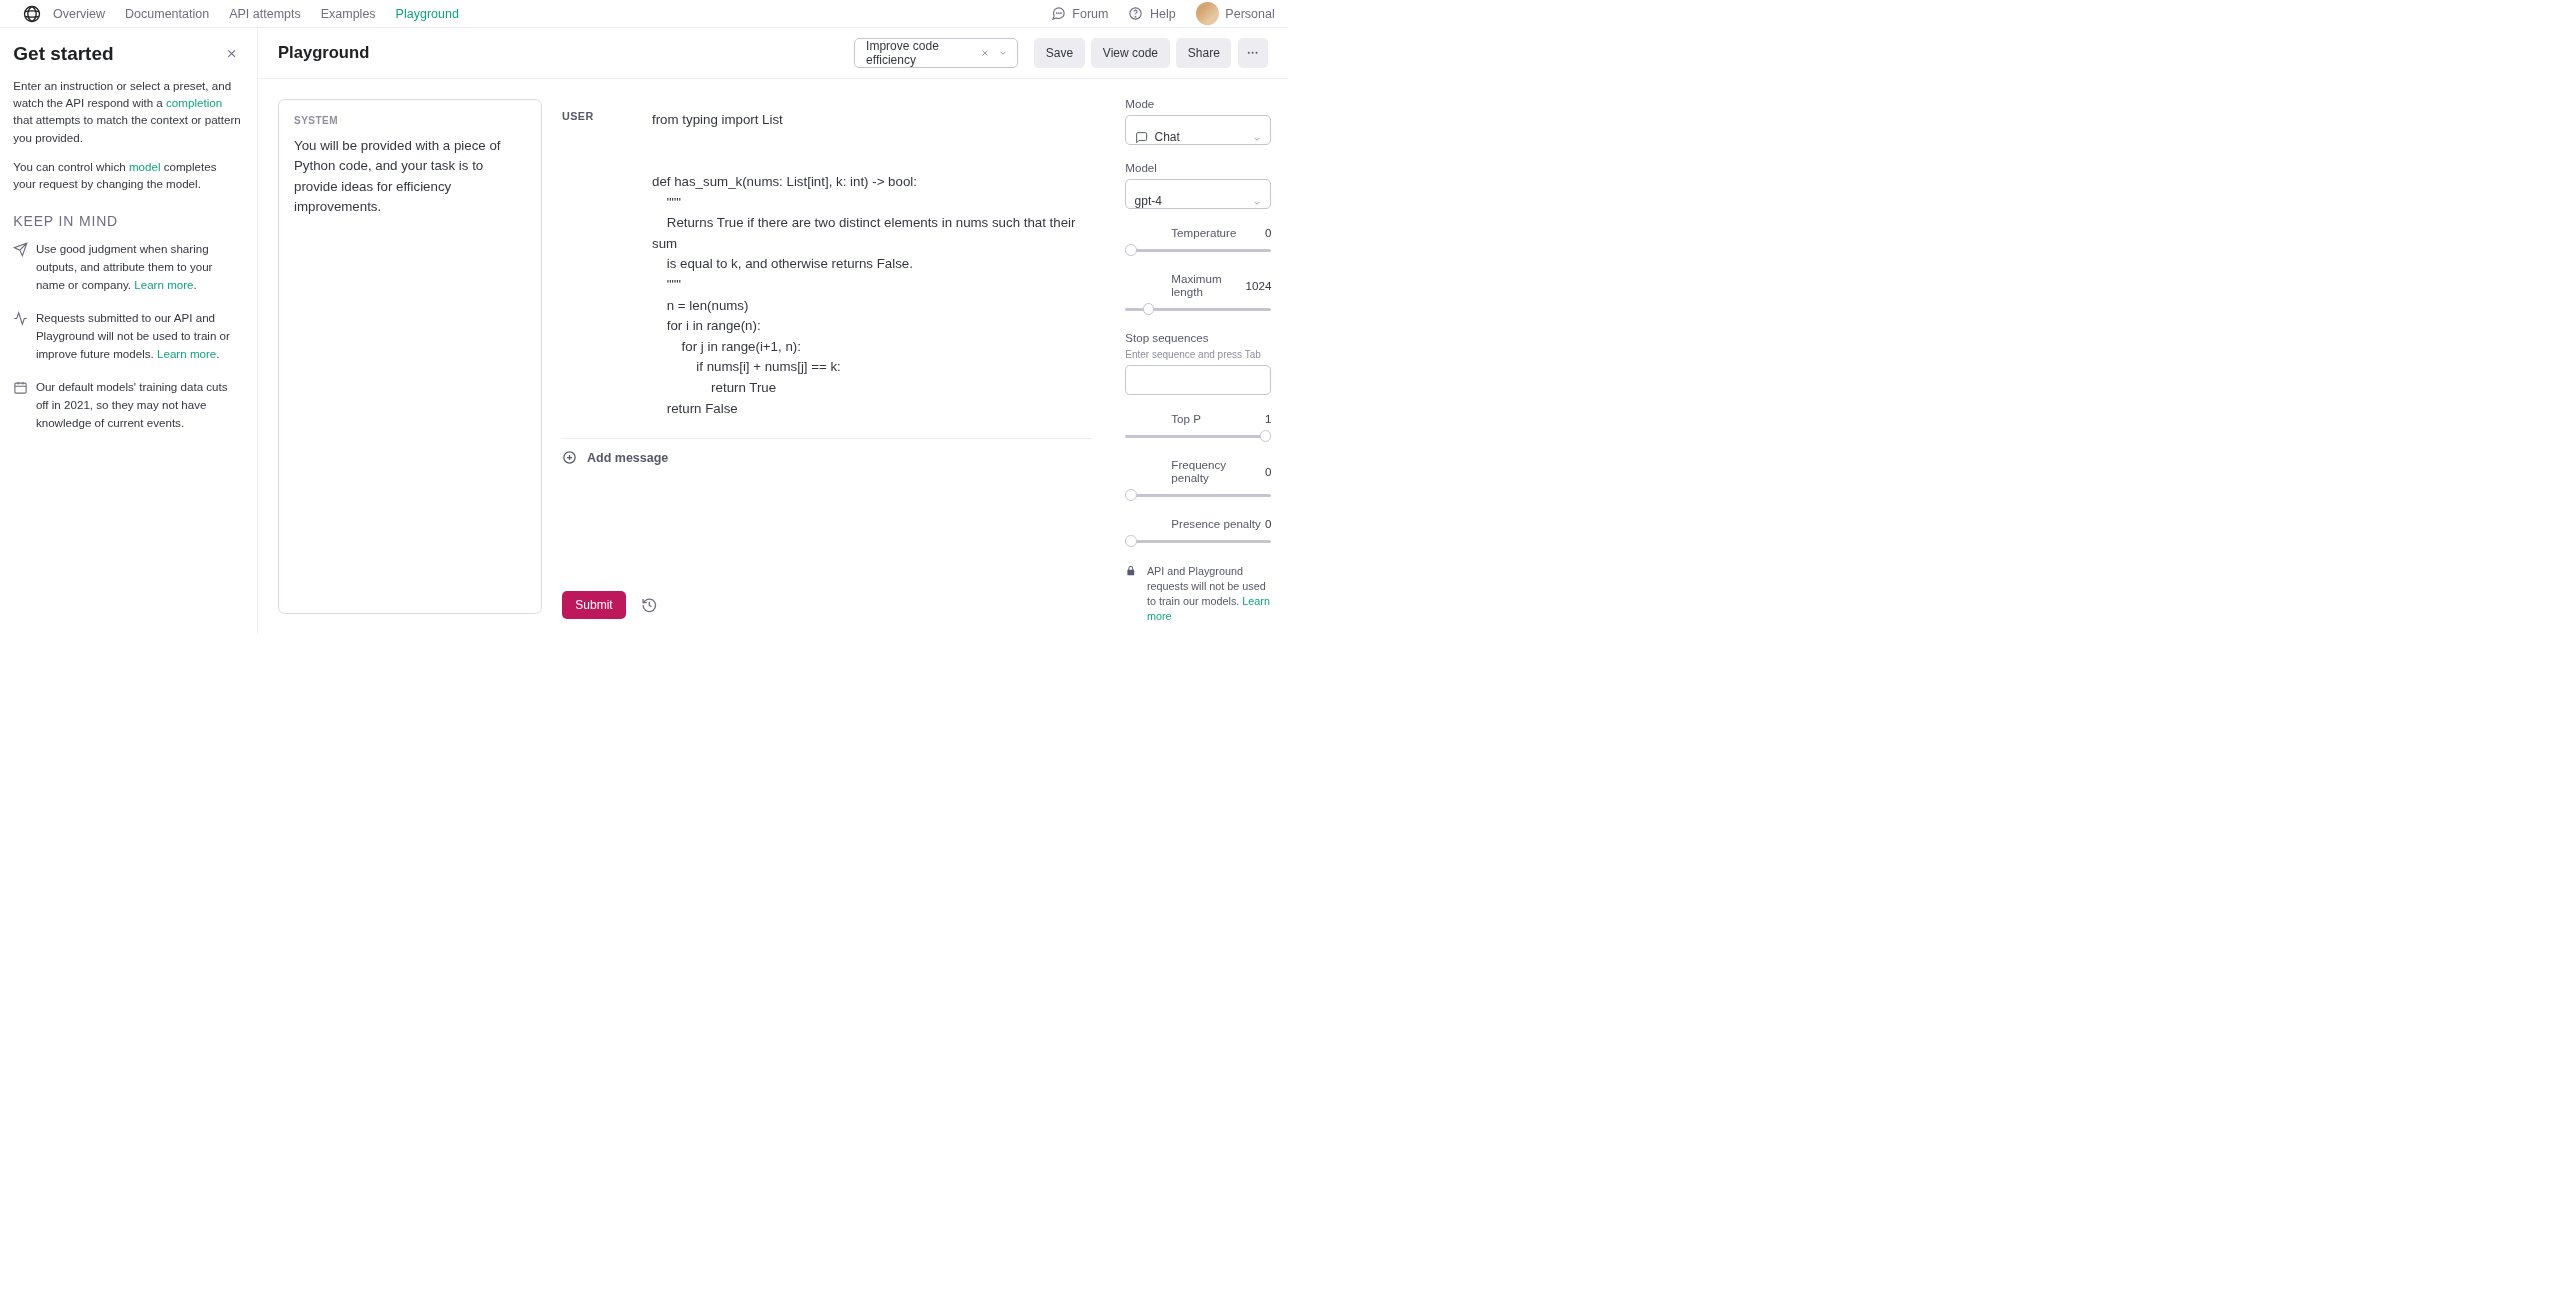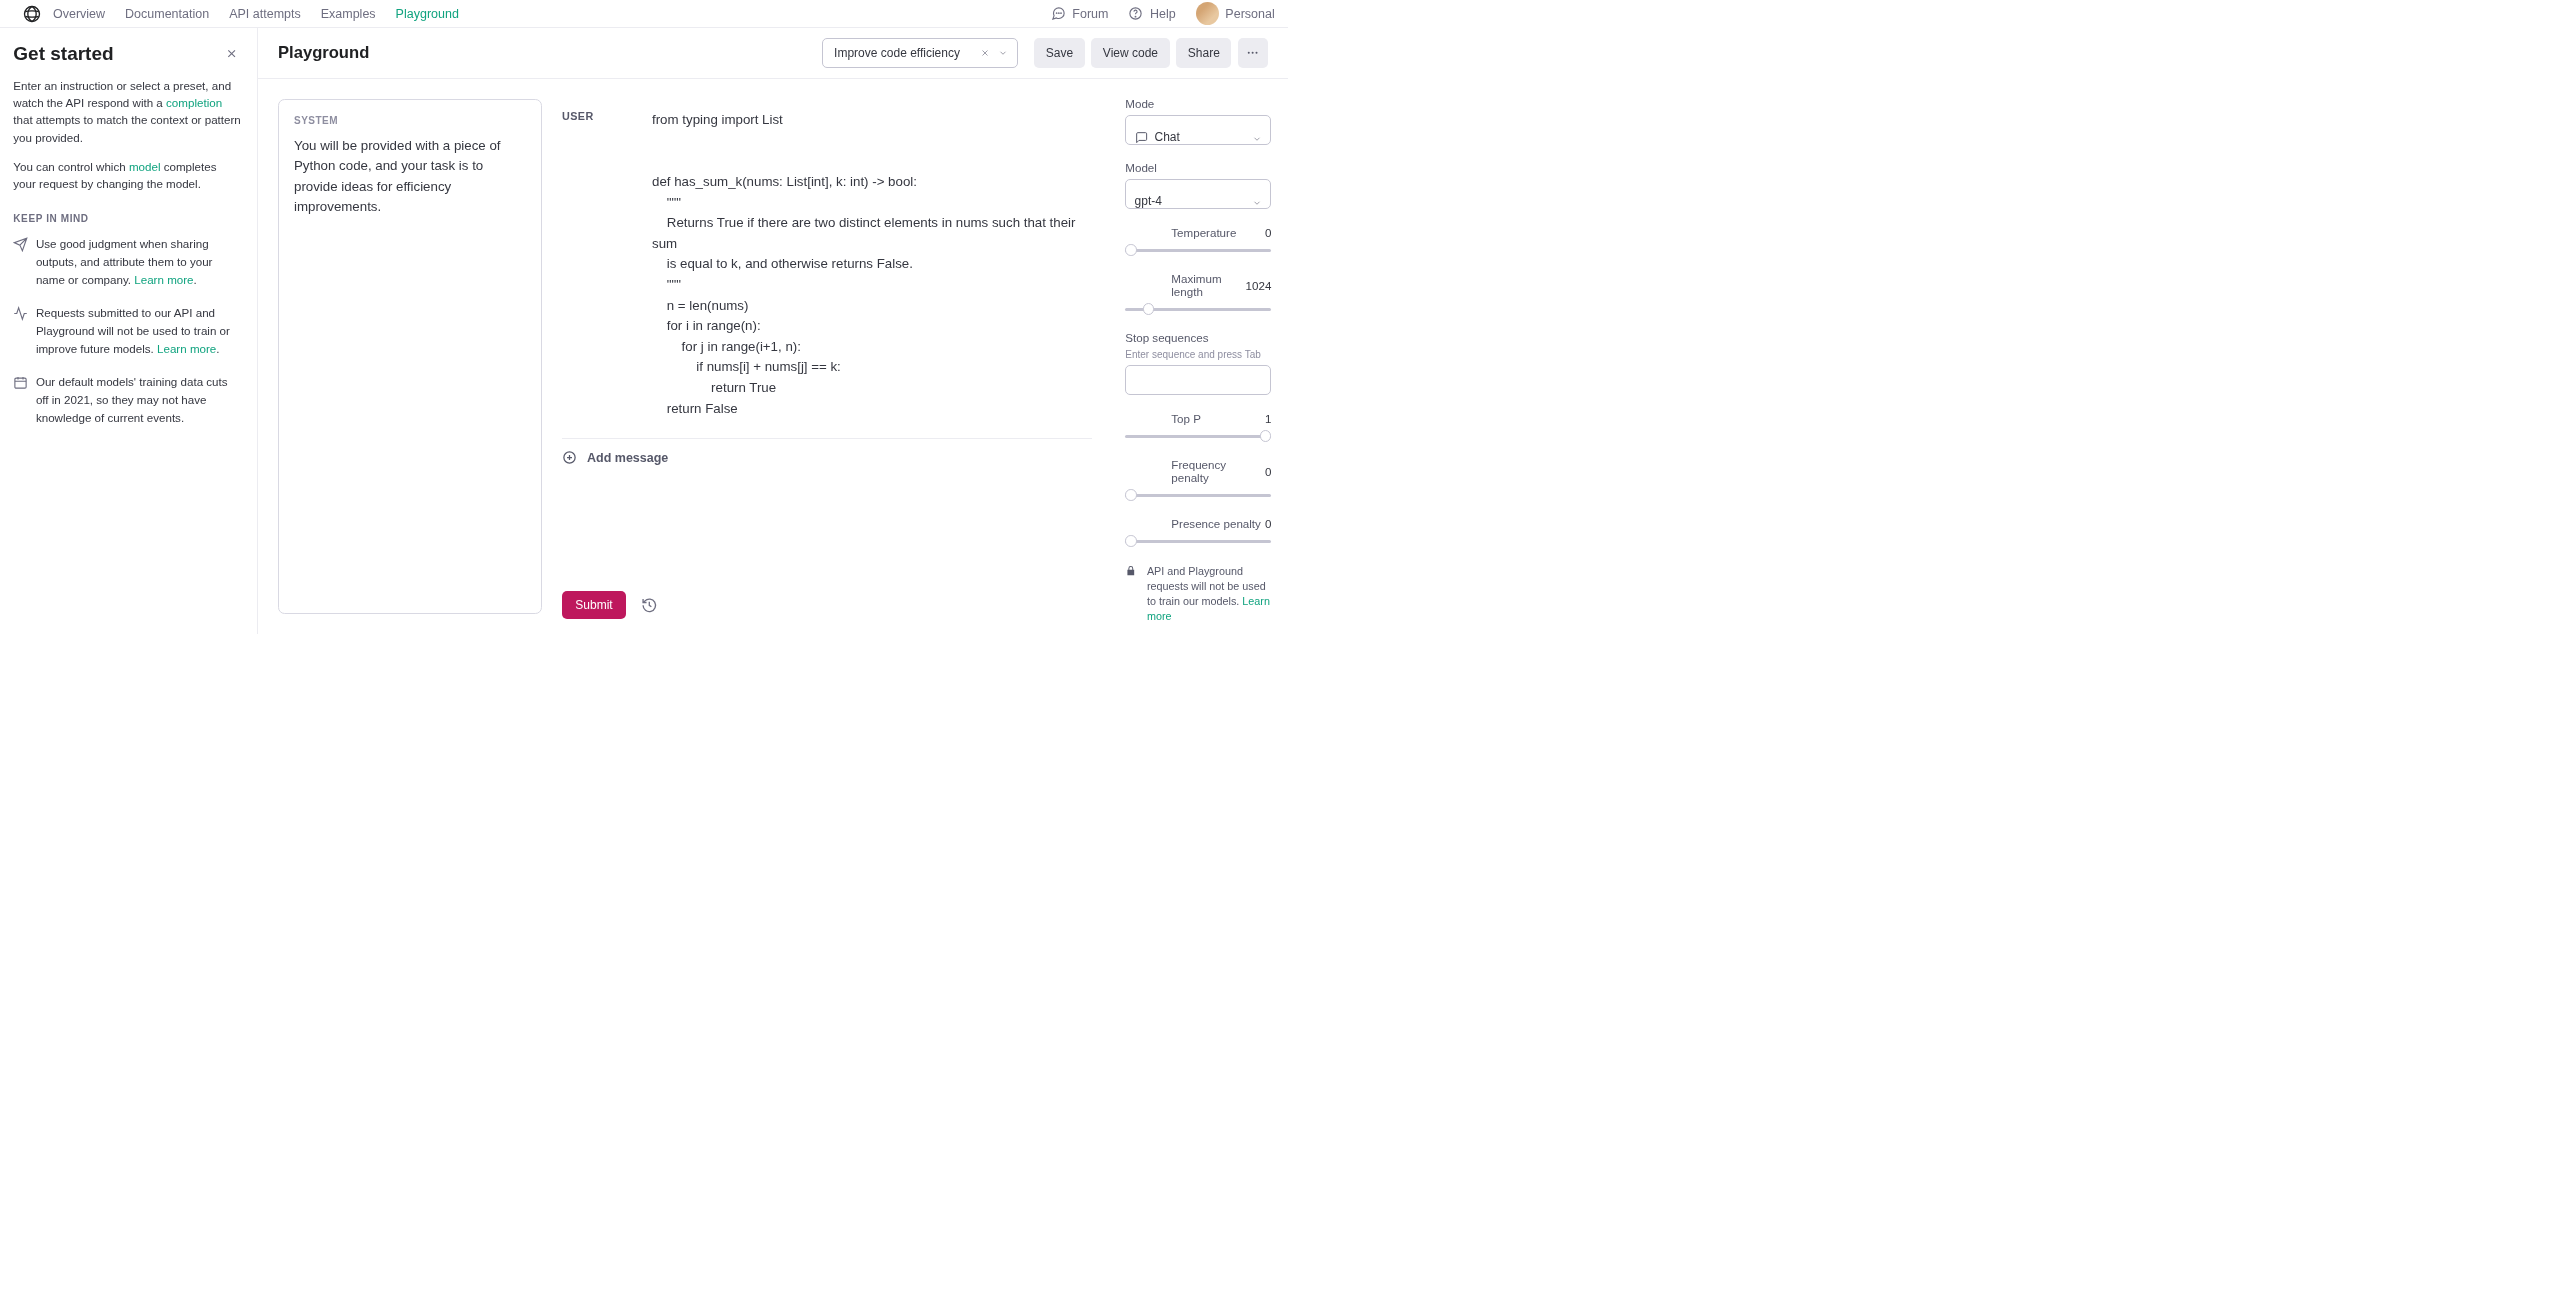--- a/index.html
+++ b/index.html
@@ -37,36 +37,36 @@
   width: 258px;
   border-right: 0.8px solid #ececf1;
   padding: 15px 15px 15px 13.3px;
   overflow:hidden;
 }
 .get-started-head { display:flex; align-items:center; justify-content:space-between; margin-bottom: 11.6px;}
 .get-started-title { font-size: 19px; font-weight:700; color:#202123;}
 .close-x { font-size: 15px; color:#6e6e80; cursor:pointer; padding:3.3px;}
 .gs-para { font-size:11.6px; color:#353740; line-height:1.5; margin-bottom: 11.6px;}
 .link-green { color:#10a37f; cursor:pointer;}
-.keep-label { font-size:10px; font-weight:700; letter-spacing:.06em; color:#6e6e80; margin: 20px 0 11.6px;}
+.keep-label { font-size:14px; font-weight:400; letter-spacing:.06em; color:#6e6e80; margin: 20px 0 11.6px;}
 .keep-list { list-style:none;}
 .keep-item { display:flex; gap:6px; margin-bottom:15px;}
 .keep-icon { width:16.6px; flex:0 0 16.6px; color:#6e6e80; margin-top:1.7px;}
 .keep-text { font-size:11.6px; line-height:1.55; color:#353740;}
 
 
 .maincol { flex:1; display:flex; flex-direction:column; }
 .pg-header {
   height:53px; display:flex; align-items:center; padding: 0 20px; border-bottom:0.8px solid #ececf1;
 }
 .pg-title { font-size:16.6px; font-weight:700; color:#202123;}
 .pg-header-spacer{flex:1;}
 .preset-select {
   display:flex; align-items:center; border:0.8px solid #c5c5d2; border-radius:5px;
-  height:30px; padding: 0 8.3px 0 11.6px; margin-right:10px; width: 196px; cursor:pointer;
+  height:30px; padding: 0 8.3px 0 11.6px; margin-right:10px; width: 164px; cursor:pointer;
 }
 .preset-text { flex:1; font-size:12px; color:#353740;}
 .preset-x { color:#9f9faa; margin-right:5px; font-size:11.6px; padding:1.7px 3.3px;}
 .preset-caret { color:#9f9faa; font-size:10px;}
 .hdr-btn {
   background:#ececf1; border:none; border-radius:5px; height:30px; padding:0 11.6px;
   font-size:12px; color:#353740; margin-left:6.6px; cursor:pointer;
 }
 .hdr-btn.iconbtn{ width:30px; padding:0; display:flex; align-items:center; justify-content:center;}
 

